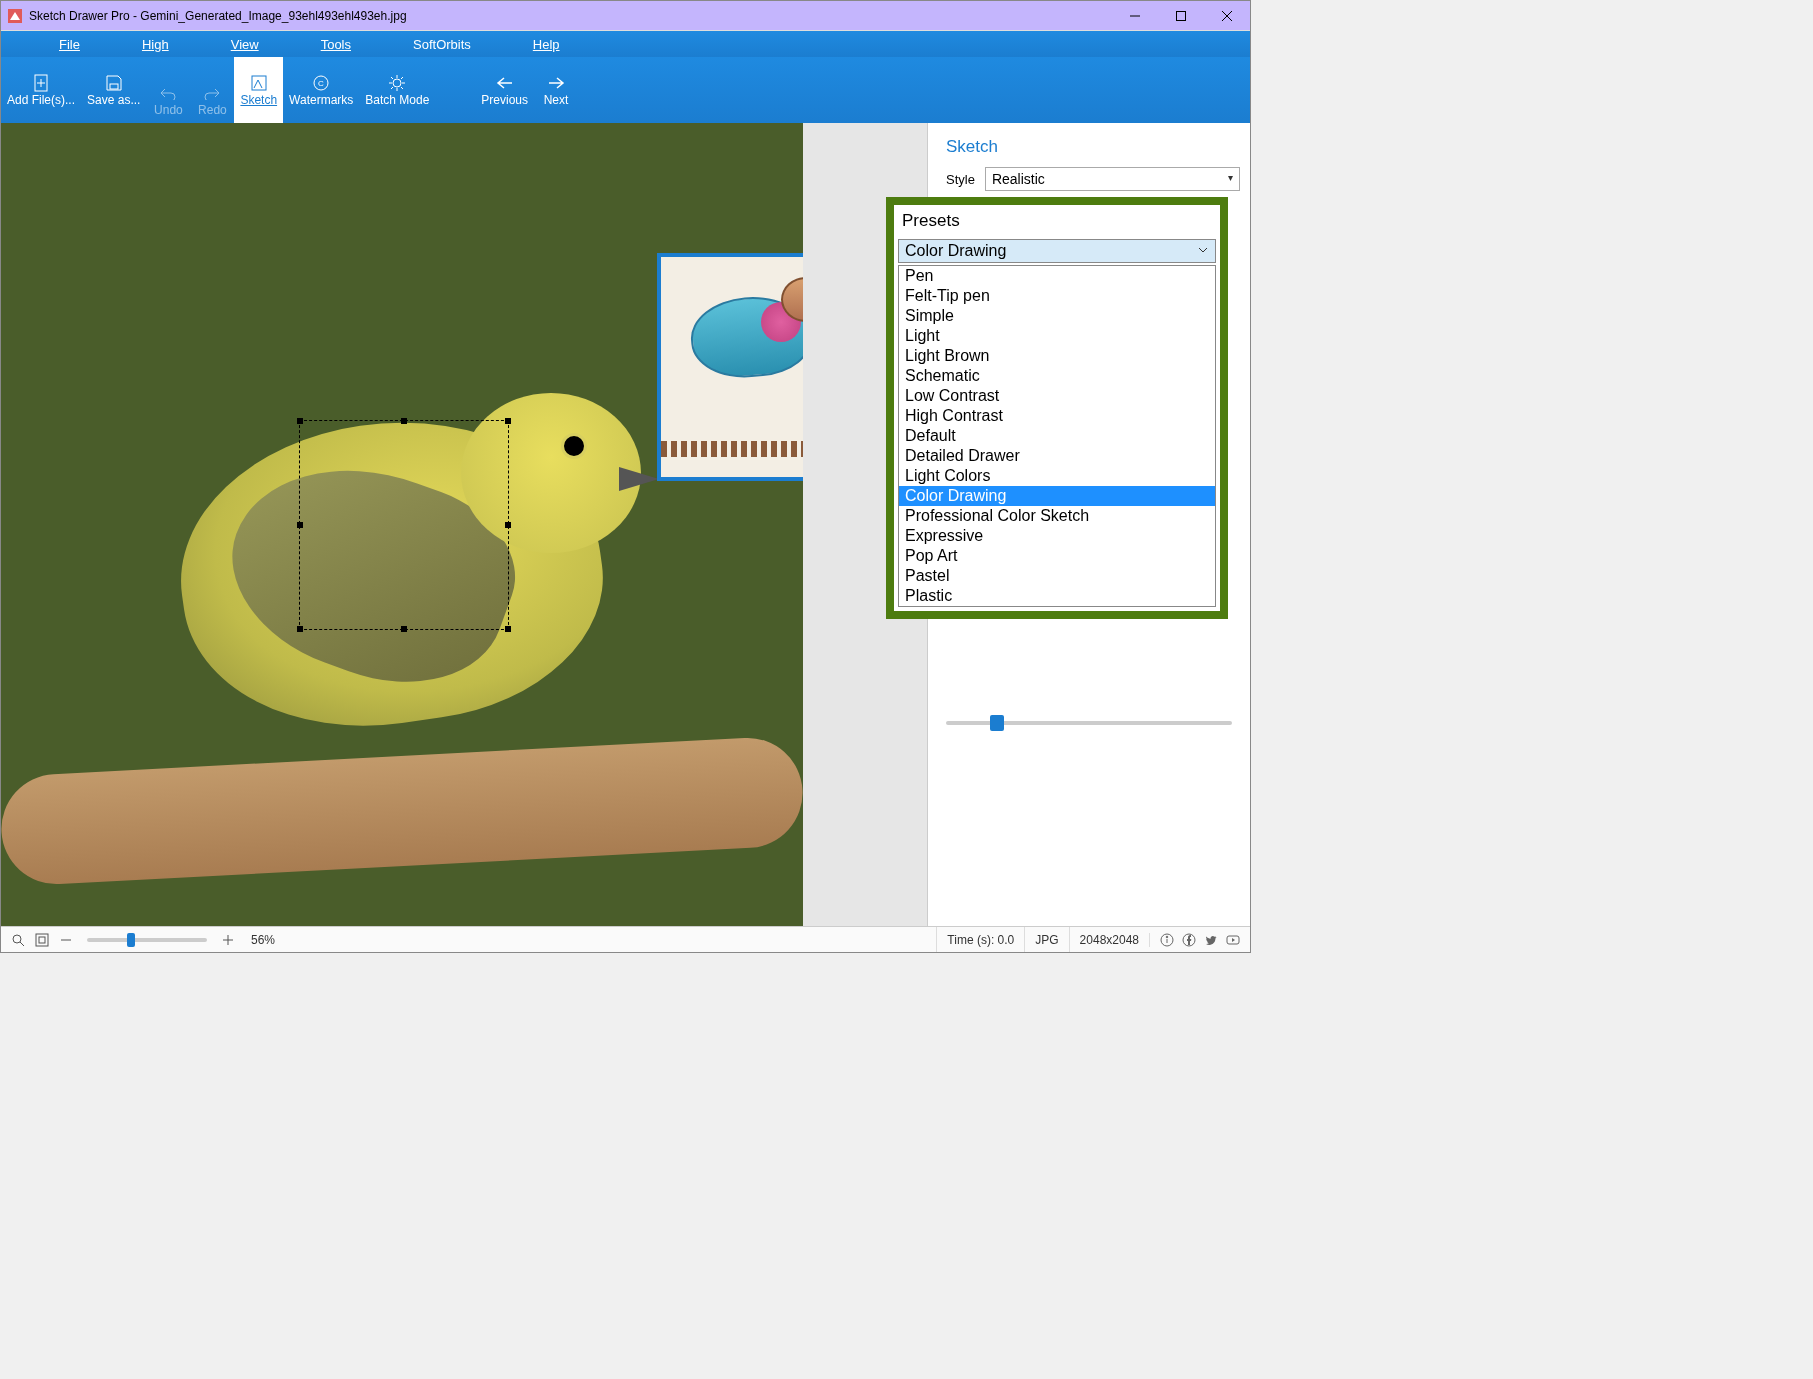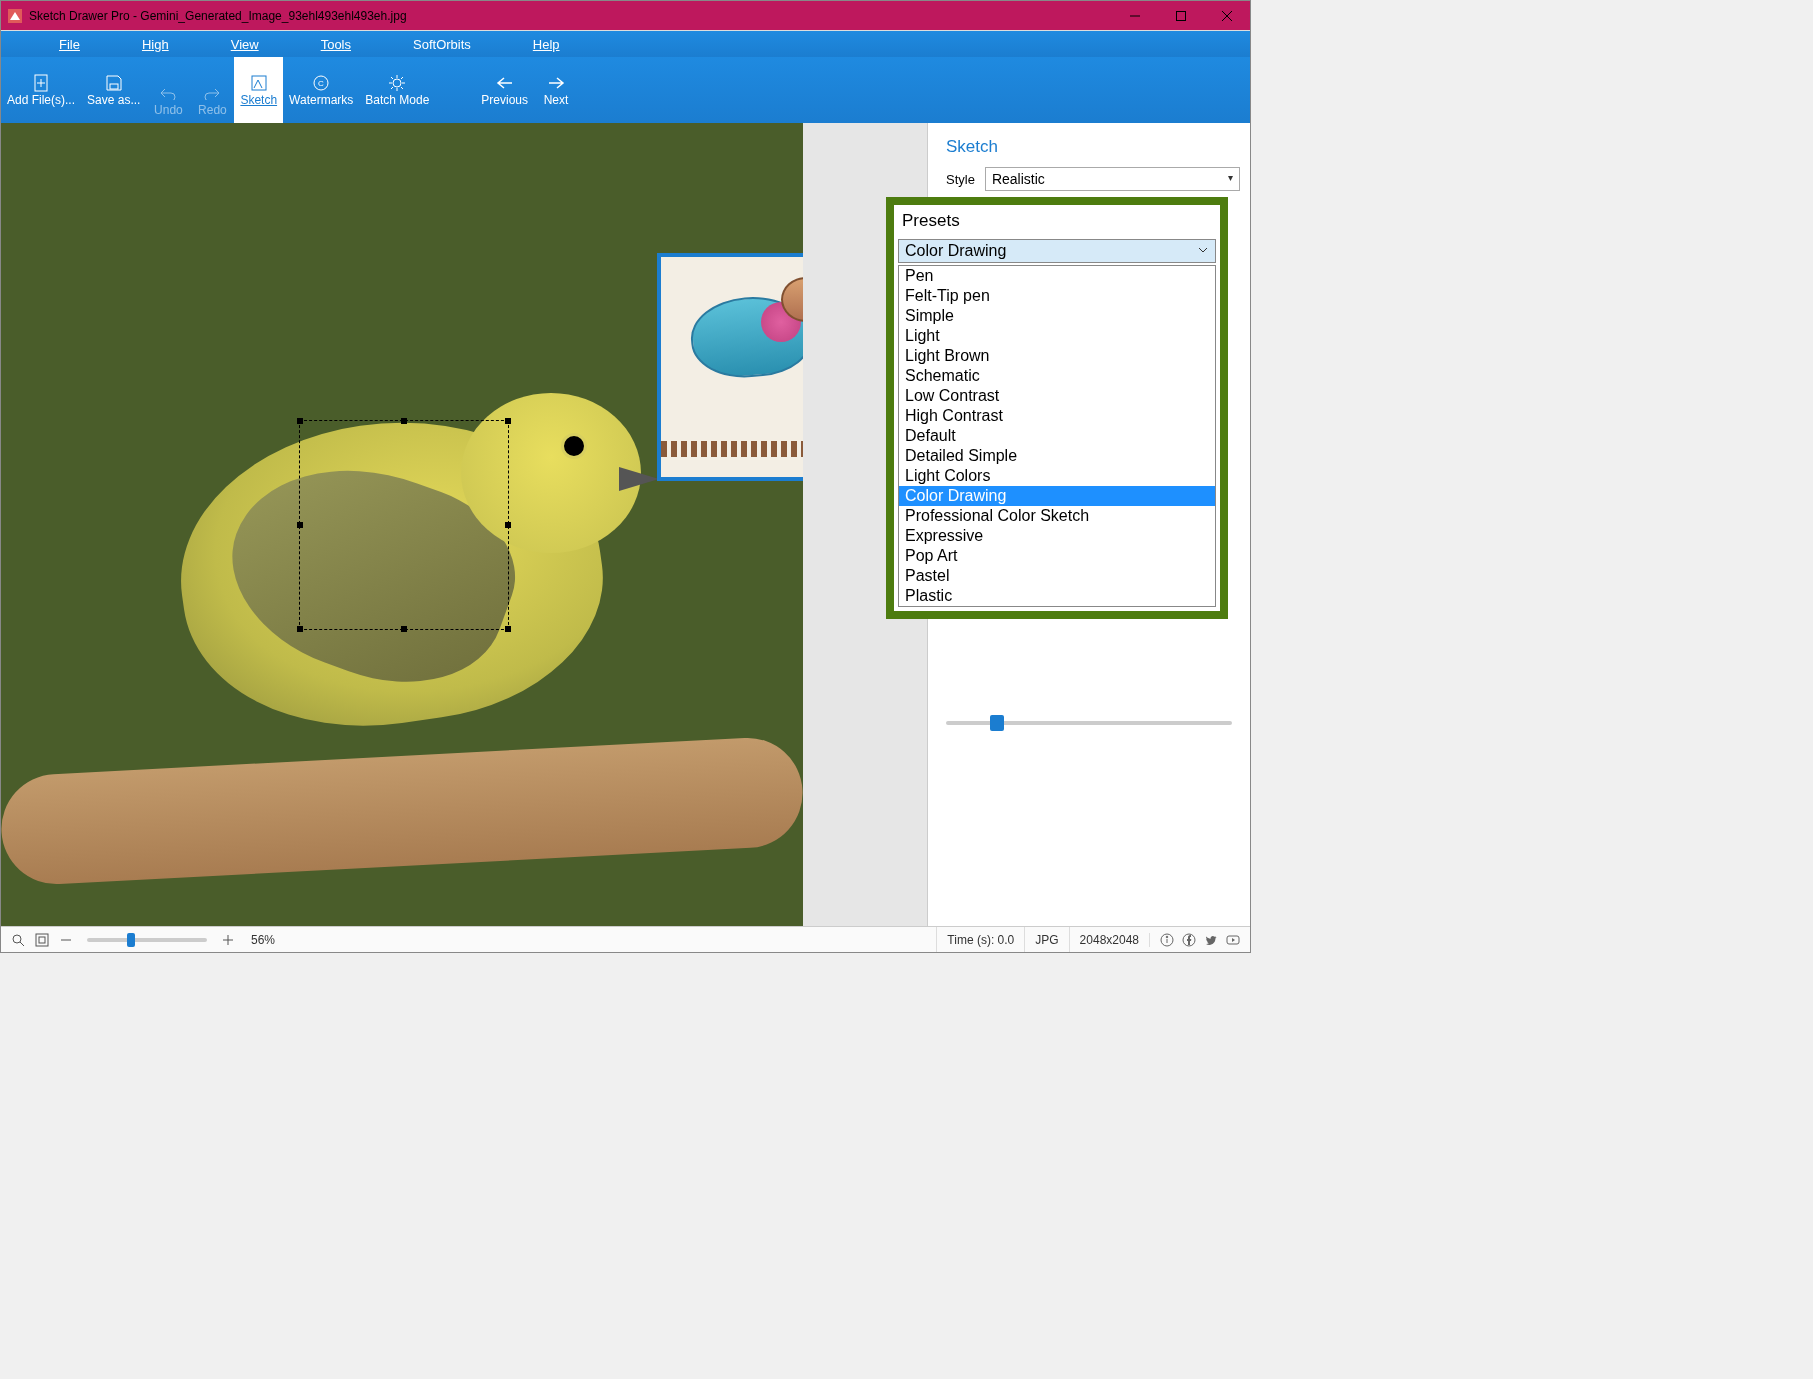--- a/index.html
+++ b/index.html
@@ -1,19 +1,19 @@
 <!DOCTYPE html>
 <html><head>
 <meta charset="utf-8">
 <style>
   * { box-sizing: border-box; margin: 0; padding: 0; font-family: "Segoe UI", Tahoma, sans-serif; }
   html, body { width: 100%; height: 100%; overflow: hidden; background: #f0f0f0; }
   .window { width: 1251px; height: 953px; background: #fff; border: 1px solid #888; display: flex; flex-direction: column; }
   
-  .titlebar { height: 30px; display: flex; align-items: center; background: #be185d; border-bottom: 1px solid #ddd; }
+  .titlebar { height: 30px; display: flex; align-items: center; background: #c4b5fd; border-bottom: 1px solid #ddd; }
   .titlebar .app-icon { width: 16px; height: 16px; margin: 0 6px; }
   .titlebar .title-text { font-size: 12px; flex: 1; }
   .titlebar .win-controls { display: flex; }
   .titlebar .win-btn { width: 46px; height: 30px; display: flex; align-items: center; justify-content: center; }
   .titlebar .win-btn svg { width: 10px; height: 10px; }
   
   .menubar { height: 26px; background: linear-gradient(#1f8ae0, #1b7dd0); display: flex; align-items: center; padding: 0 4px; color: #fff; }
   .menubar .menu-item { padding: 2px 8px; font-size: 13px; margin-left: 46px; }
   .menubar .menu-item .acc { text-decoration: underline; }
   
@@ -254,21 +254,21 @@
         <div class="pp-list">
           <div class="pp-item">Pen</div>
           <div class="pp-item">Felt-Tip pen</div>
           <div class="pp-item">Simple</div>
           <div class="pp-item">Light</div>
           <div class="pp-item">Light Brown</div>
           <div class="pp-item">Schematic</div>
           <div class="pp-item">Low Contrast</div>
           <div class="pp-item">High Contrast</div>
           <div class="pp-item">Default</div>
-          <div class="pp-item">Detailed Simple</div>
+          <div class="pp-item">Detailed Drawer</div>
           <div class="pp-item">Light Colors</div>
           <div class="pp-item selected">Color Drawing</div>
           <div class="pp-item">Professional Color Sketch</div>
           <div class="pp-item">Expressive</div>
           <div class="pp-item">Pop Art</div>
           <div class="pp-item">Pastel</div>
           <div class="pp-item">Plastic</div>
         </div>
       </div>
     </div>

